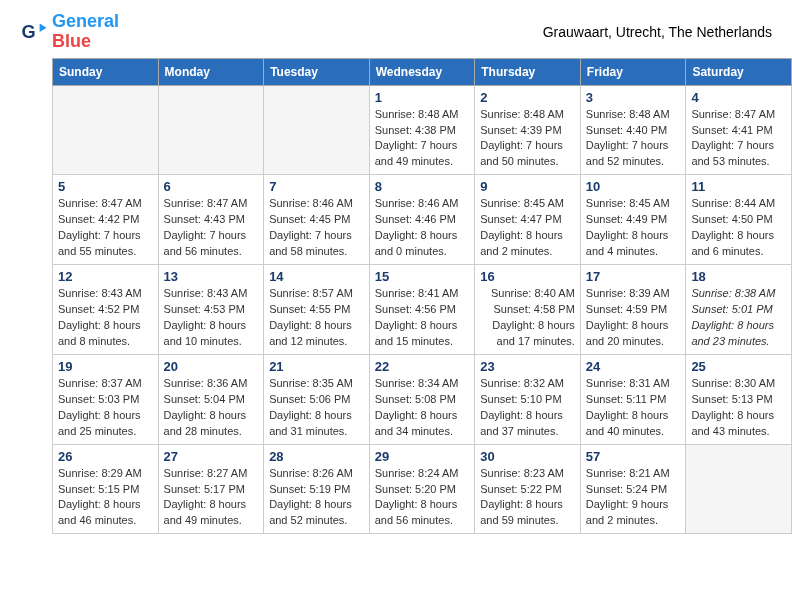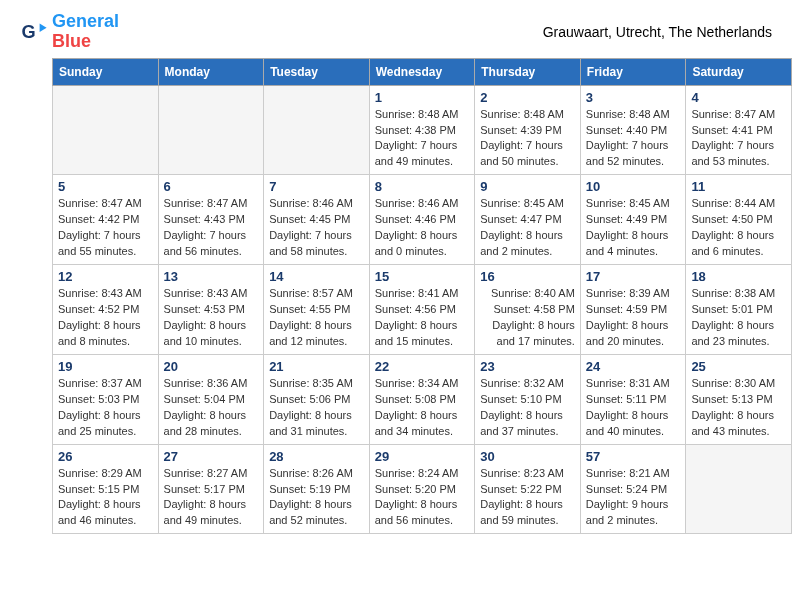--- a/index.html
+++ b/index.html
@@ -175,21 +175,21 @@
           </td>
           <td>
             <div class="day-num">17</div>
             <div class="day-info" style="white-space: pre-line;">Sunrise: 8:39 AM
 Sunset: 4:59 PM
 Daylight: 8 hours
 and 20 minutes.</div>
           </td>
           <td>
             <div class="day-num">18</div>
-            <div class="day-info" style="white-space: pre-line;">Sunrise: 8:38 AM
+            <div class="day-info" style="white-space: pre-line; font-style: italic;">Sunrise: 8:38 AM
 Sunset: 5:01 PM
 Daylight: 8 hours
 and 23 minutes.</div>
           </td>
         </tr>
         <tr>
           <td>
             <div class="day-num">19</div>
             <div class="day-info" style="white-space: pre-line;">Sunrise: 8:37 AM
 Sunset: 5:03 PM

